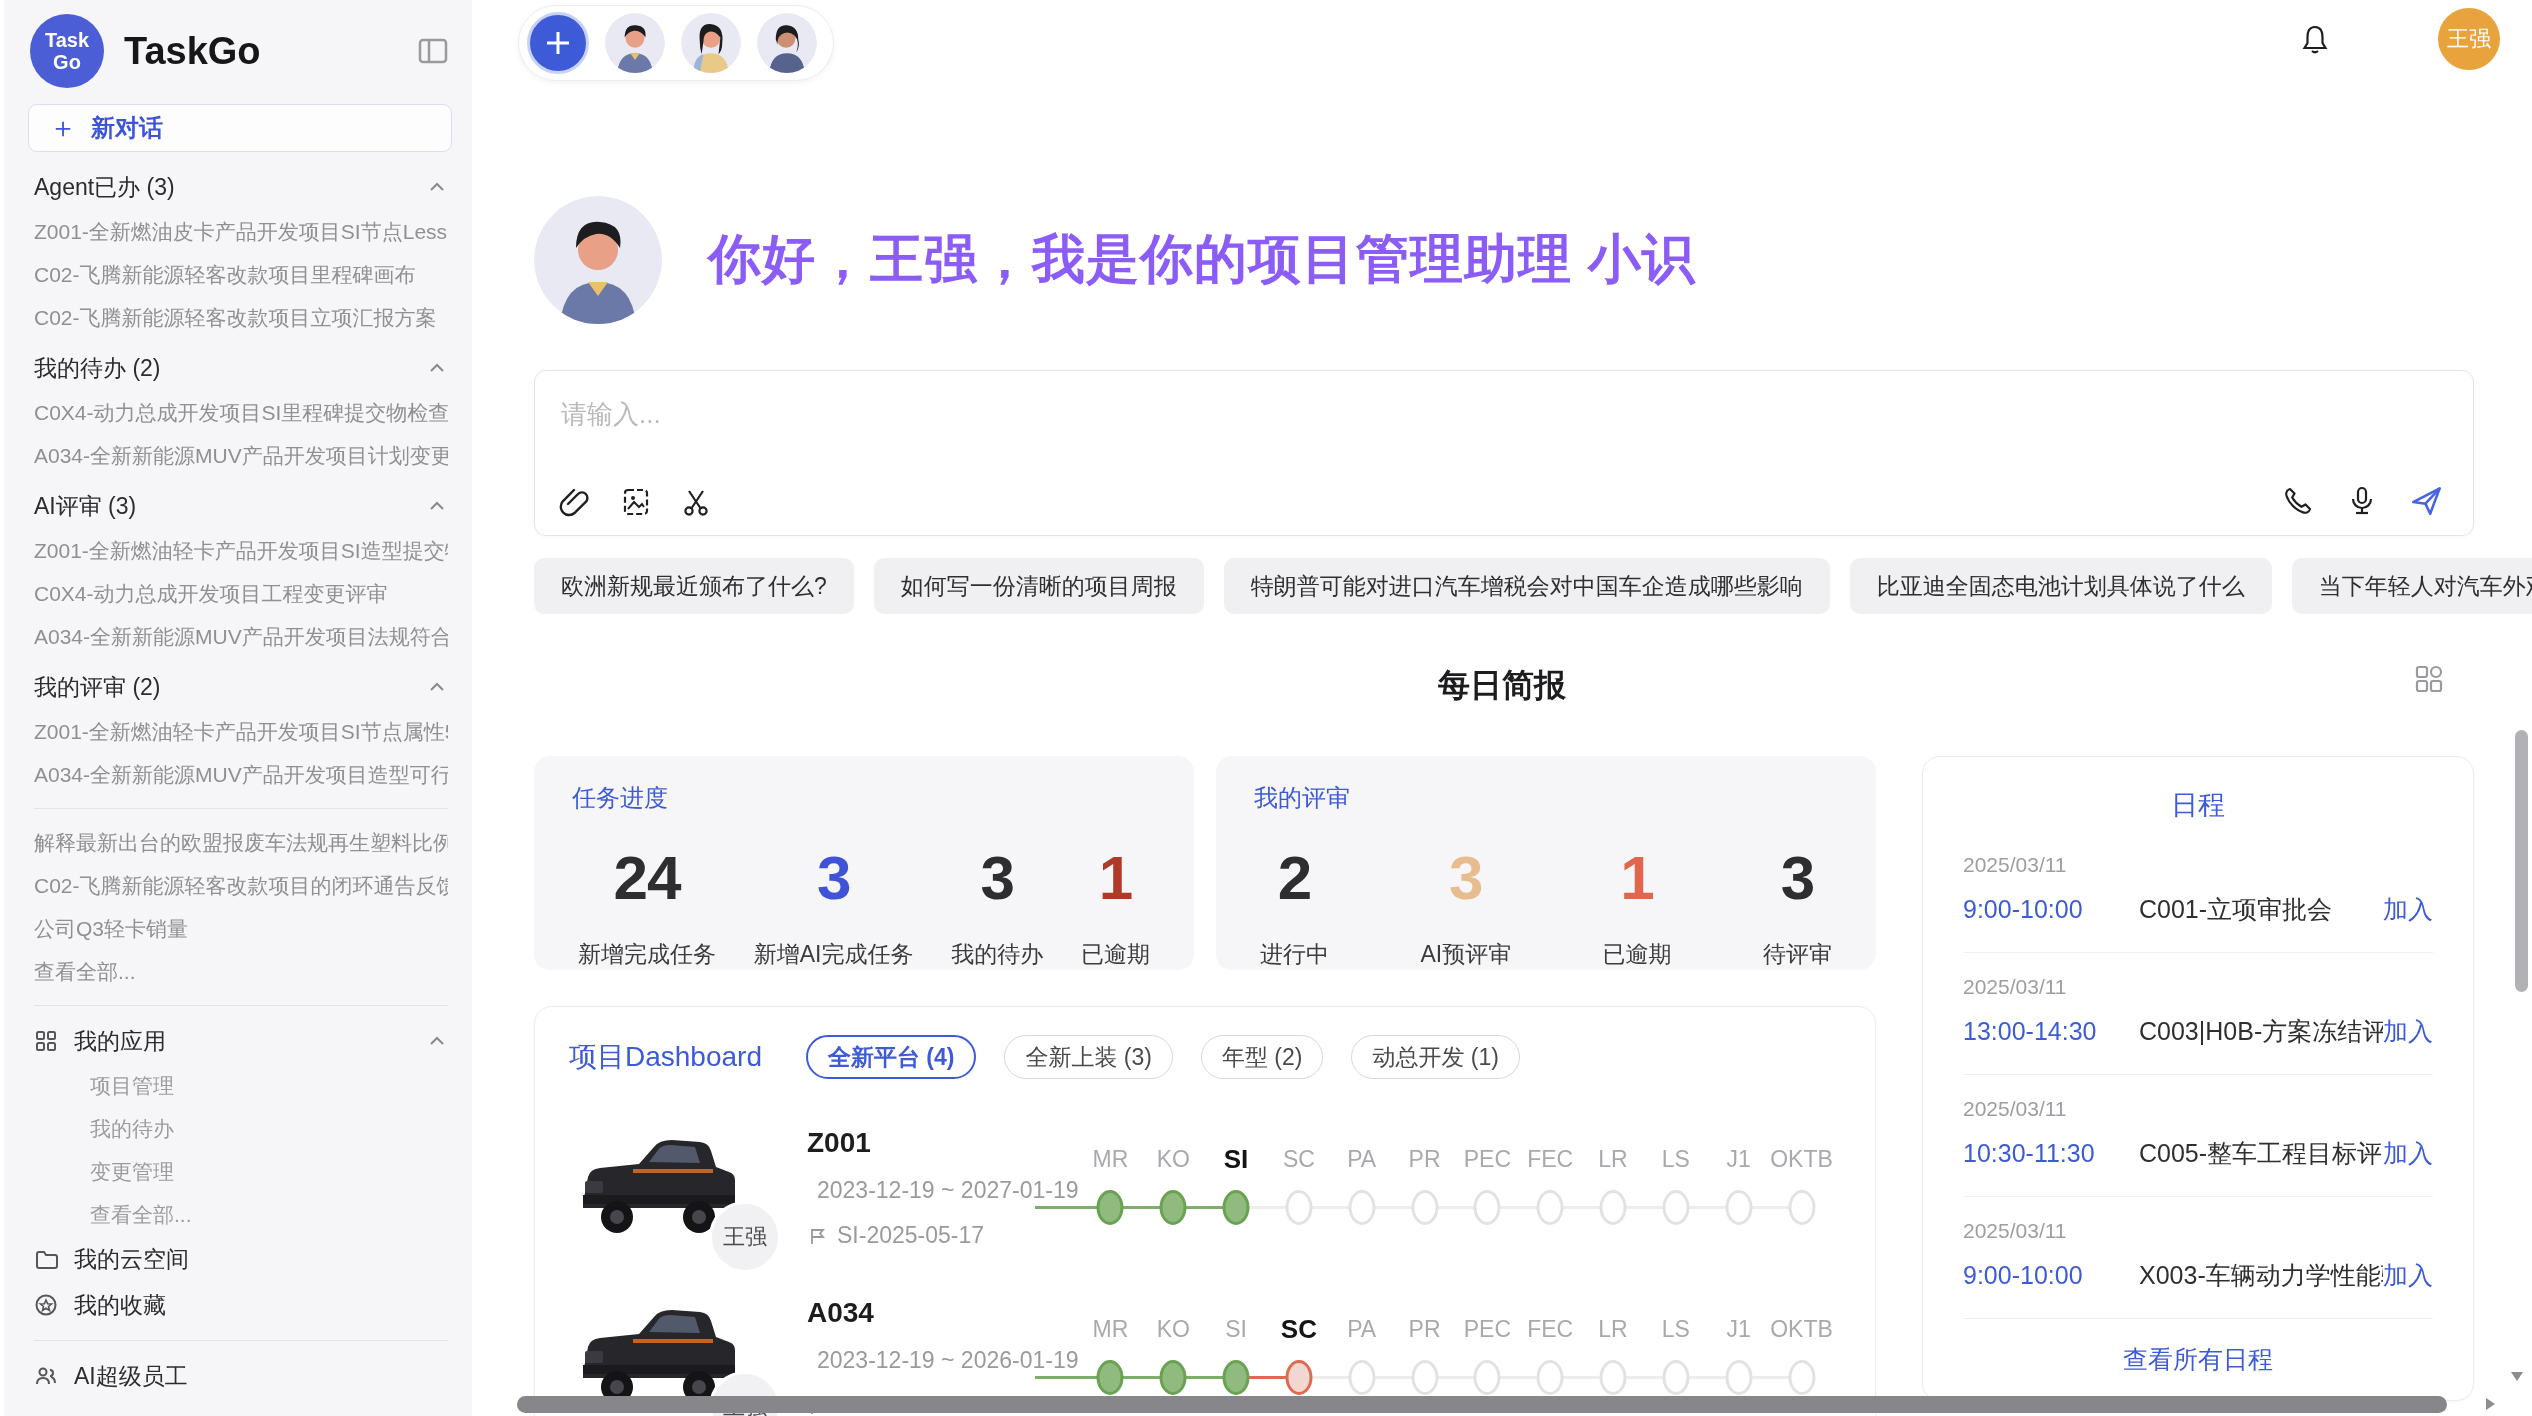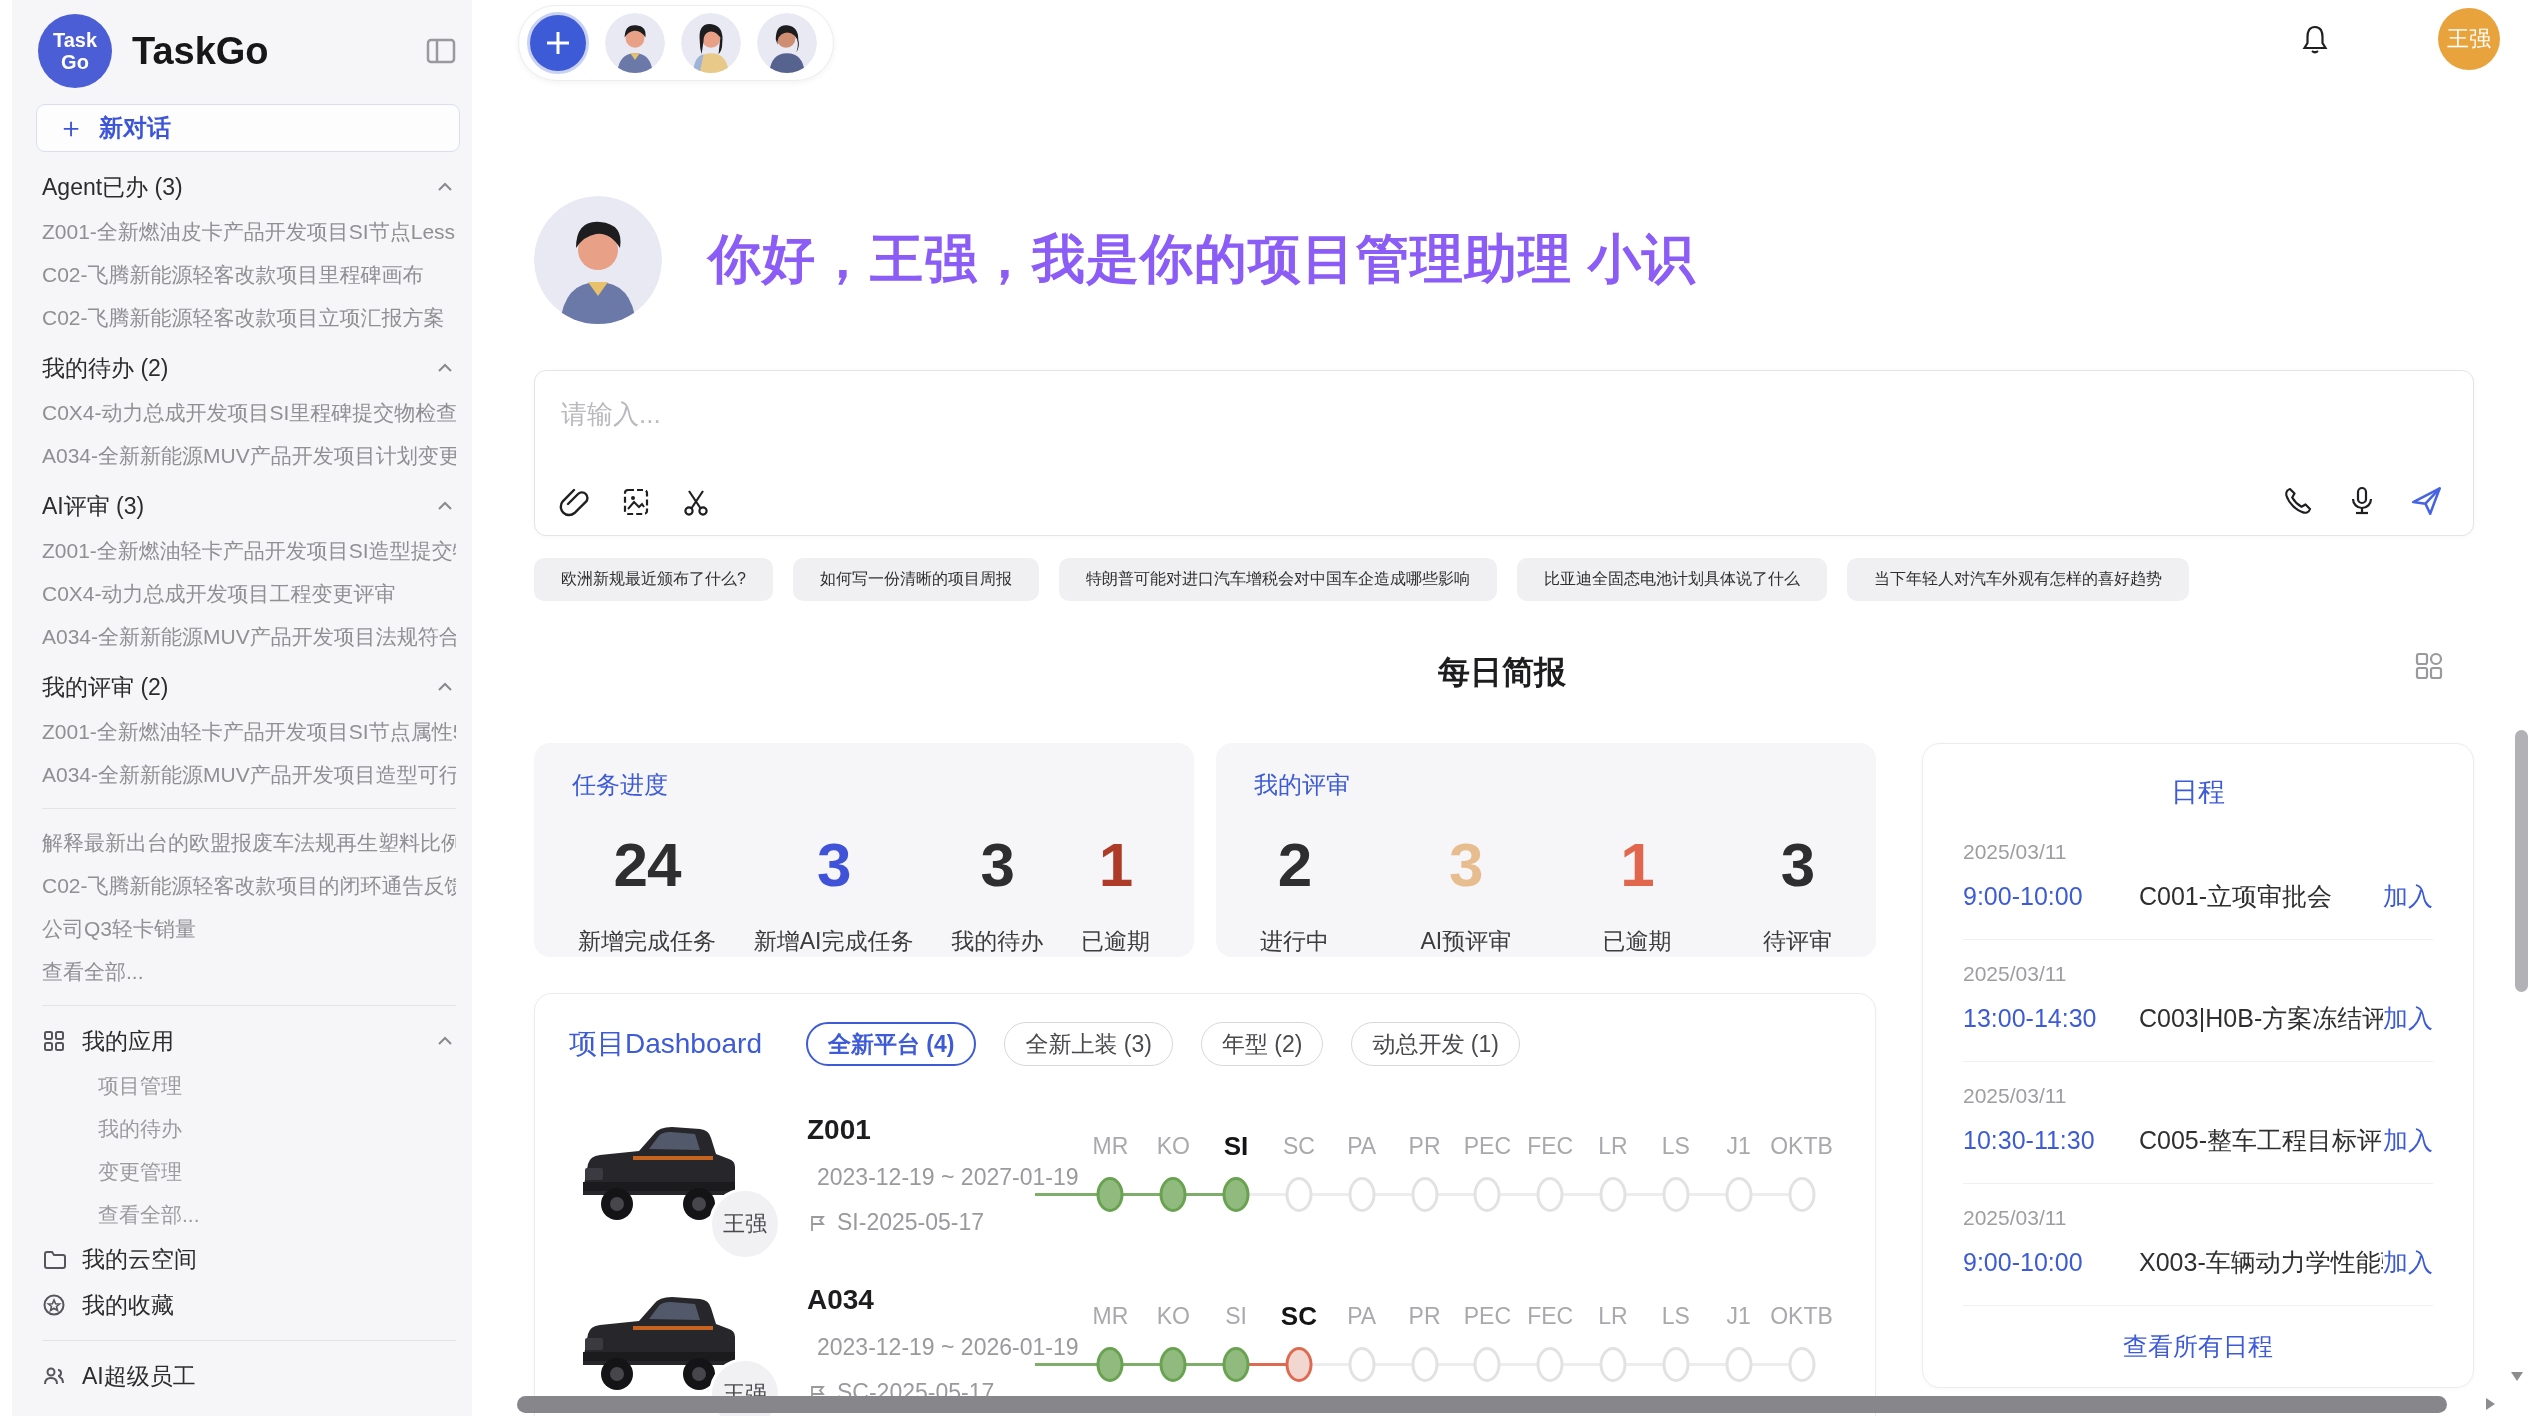--- a/index.html
+++ b/index.html
@@ -1,20 +1,20 @@
 <!DOCTYPE html>
 <html><head>
 <meta charset="utf-8">
 <style>
   * { margin:0; padding:0; box-sizing:border-box; }
   html,body { width:2532px; height:1416px; overflow:hidden;
     font-family:"Liberation Sans","DejaVu Sans",sans-serif; background:#fff; color:#222; }
 
   
-  .sidebar { position:absolute; left:12px; top:0; width:472px; height:1416px;
+  .sidebar { position:absolute; left:4px; top:0; width:472px; height:1416px;
     background:#f6f6f8; overflow:hidden; }
   .sb-head { display:flex; align-items:center; padding:14px 26px 8px 26px; }
   .logo { width:74px; height:74px; border-radius:50%; background:#4b5ed6; color:#fff;
     display:flex; flex-direction:column; align-items:center; justify-content:center;
     font-size:20px; font-weight:bold; line-height:22px; flex:none; }
   .app-title { font-size:38px; font-weight:bold; color:#17171a; margin-left:20px; flex:1; }
   .panel-btn { width:34px; height:34px; cursor:pointer; }
   .newchat { margin:8px 24px 0 24px; height:48px; background:#fdfdfe; border:1px solid #dadef2;
     border-radius:9px; display:flex; align-items:center; gap:14px; padding:0 20px;
     color:#3c55d8; font-size:24px; font-weight:bold; cursor:pointer; }
@@ -54,22 +54,22 @@
     border:1px solid #e4e4e8; border-radius:12px; background:#fff;
     box-shadow:0 1px 4px rgba(0,0,0,.03); }
   .input-card textarea { width:100%; height:90px; border:none; outline:none; resize:none;
     font-family:inherit; font-size:26px; color:#333; padding:26px 30px 0 26px; background:transparent; }
   .input-card textarea::placeholder { color:#b9b9be; }
   .tool-left { position:absolute; left:24px; bottom:16px; display:flex; gap:26px; align-items:center; }
   .tool-right { position:absolute; right:28px; bottom:16px; display:flex; gap:30px; align-items:center; }
   .icon-btn { cursor:pointer; display:flex; }
 
   .chips { display:flex; gap:20px; margin:22px 58px 0 62px; }
-  .chip { background:#f0f0f2; border-radius:10px; height:43px; display:flex; align-items:center;
-    padding:0 27px; font-size:16px; color:#2f2f31; white-space:nowrap; cursor:pointer; }
+  .chip { background:#f0f0f2; border-radius:10px; height:56px; display:flex; align-items:center;
+    padding:0 27px; font-size:23px; color:#2f2f31; white-space:nowrap; cursor:pointer; }
 
   .brief-head { position:relative; margin-top:50px; text-align:center; }
   .brief-title { font-size:32px; font-weight:bold; color:#1d1d1f; }
   .brief-grid-icon { position:absolute; right:88px; top:0; cursor:pointer; }
 
   .columns { display:flex; gap:46px; margin:48px 58px 0 62px; align-items:flex-start; }
   .col-left { flex:1; min-width:0; }
   .col-right { width:552px; flex:none; }
 
   .stats-row { display:flex; gap:22px; }

